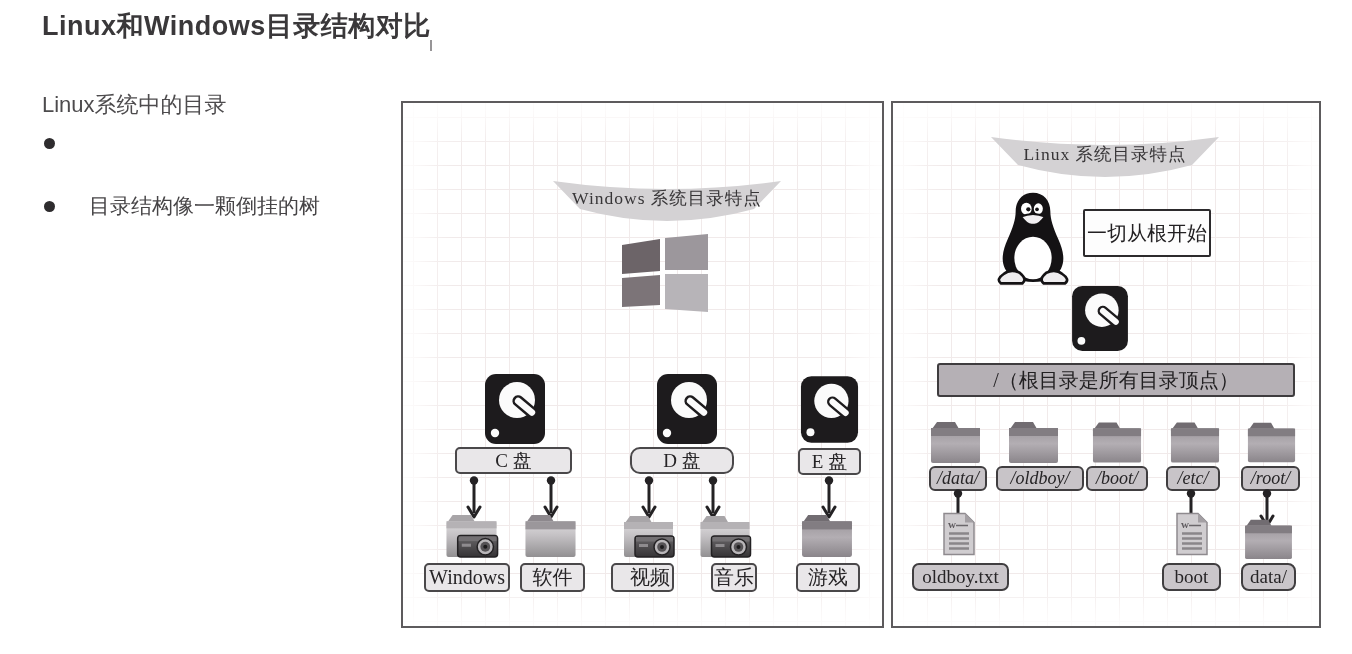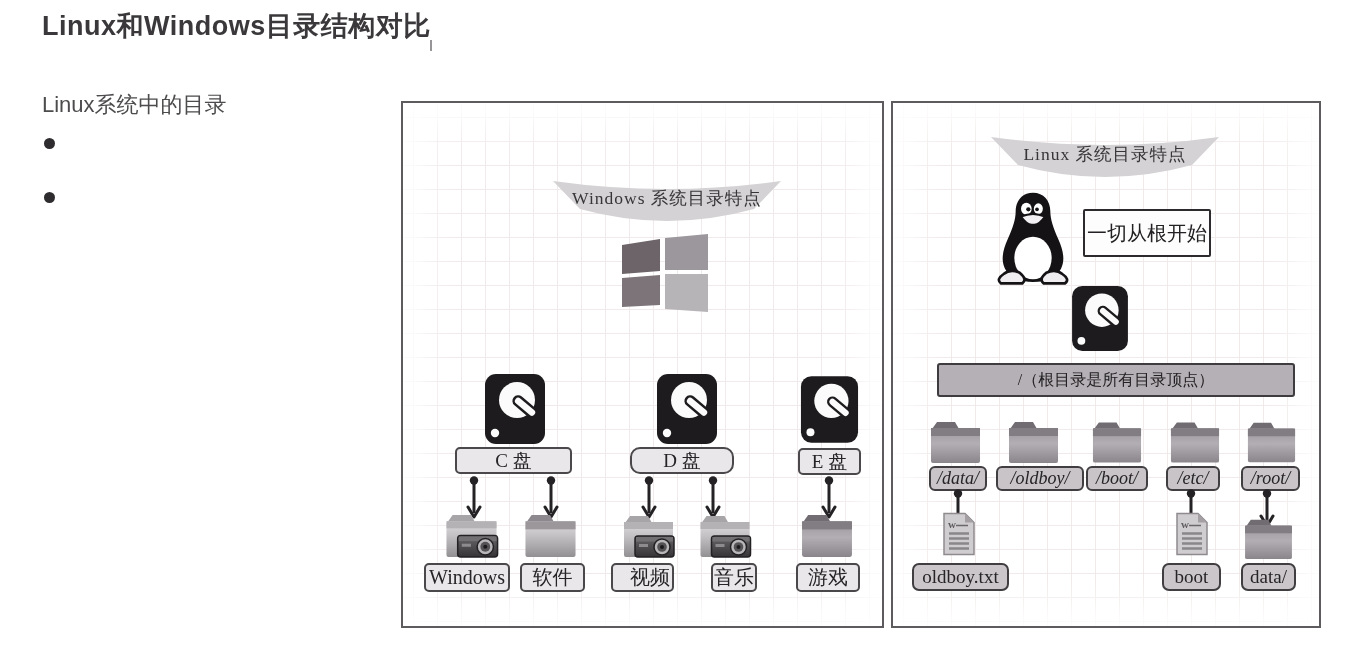--- a/index.html
+++ b/index.html
@@ -41,21 +41,21 @@
 
   .tag{
     position:absolute;box-sizing:border-box;
     border:2px solid #4a484a;border-radius:5px;background:#e9e7e9;
     font-family:"Liberation Serif","DejaVu Serif",serif;color:#262426;
     display:flex;align-items:center;justify-content:center;
     font-size:19px;
   }
   .tag-file{background:#cac6ca;border-radius:7px;border-color:#403e40;}
   .tag-dir{background:#c8c4c8;border-radius:6px;border-color:#403e40;font-style:italic;font-size:18px;}
-  .root-bar{background:#b5b0b5;border-radius:3px;border-color:#3e3c3e;font-size:16px;color:#232123;}
+  .root-bar{background:#b5b0b5;border-radius:3px;border-color:#3e3c3e;font-size:20px;color:#232123;}
   .note-box{
     position:absolute;box-sizing:border-box;border:2.5px solid #2c2a2c;border-radius:2px;
     background:#fdfdfd;display:flex;align-items:center;justify-content:center;
     font-family:"Liberation Serif","DejaVu Serif",serif;font-size:20px;color:#232123;
   }
   svg{display:block;}
 </style>
 </head>
 <body>
 
@@ -80,20 +80,21 @@
 
 <h1 id="page-title">Linux和Windows目录结构对比</h1>
 <div id="text-cursor"></div>
 
 <div id="intro-heading">Linux系统中的目录</div>
 <div class="bullet" style="top:138px;">
   <span class="dot"></span>
 </div>
 <div class="bullet" style="top:192px;">
   <span class="dot"></span>
+  <span>目录结构像一颗倒挂的树</span>
 </div>
 
 <div id="windows-panel" class="panel">
 
   <div class="banner" style="left:148px;top:66px;width:232px;height:62px;">
     <svg width="232" height="62" viewBox="0 0 232 62">
       <path d="M2,12 Q116,28 230,12 L203,40 Q116,64 29,40 Z" fill="#d4d2d4"></path>
     </svg>
     <div class="banner-text">Windows 系统目录特点</div>
   </div>
@@ -324,14 +325,14 @@
     <line x1="7" y1="37" x2="27" y2="37" stroke="#8a868a" stroke-width="2.5"></line>
   </svg>
   <svg class="abs" style="left:349px;top:414px;" width="53" height="44" viewBox="0 0 53 46">
     <path d="M3,10 L8,3 L26,3 L30,10 Z" fill="#716c71"></path>
     <rect x="2" y="9" width="49" height="35" rx="2" fill="url(#gradFolderDark)"></rect>
     <rect x="2" y="9" width="49" height="8" fill="#827d82"></rect>
   </svg>
 
   <div class="tag tag-file" style="left:19px;top:460px;width:97px;height:28px;font-size:19px;">oldboy.txt</div>
   <div class="tag tag-file" style="left:269px;top:460px;width:59px;height:28px;font-size:19px;">boot</div>
-  <div class="tag tag-file" style="left:348px;top:460px;width:55px;height:28px;font-size:19px;">data/</div>
+  <div class="tag tag-file" style="left:348px;top:460px;width:55px;height:28px;font-size:19px;border-radius:8px;">data/</div>
 </div>
 
 </body></html>

